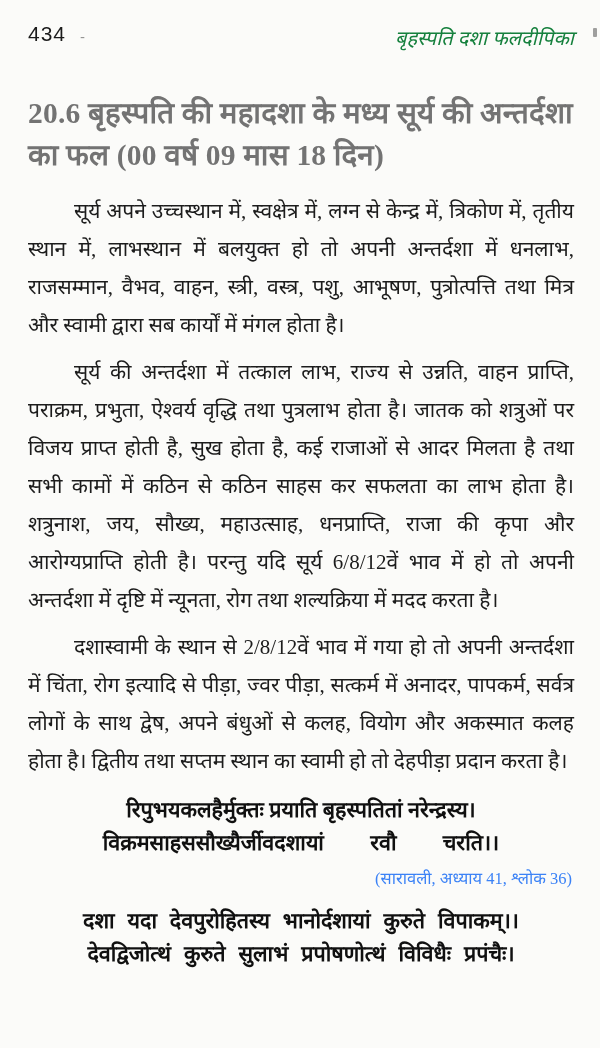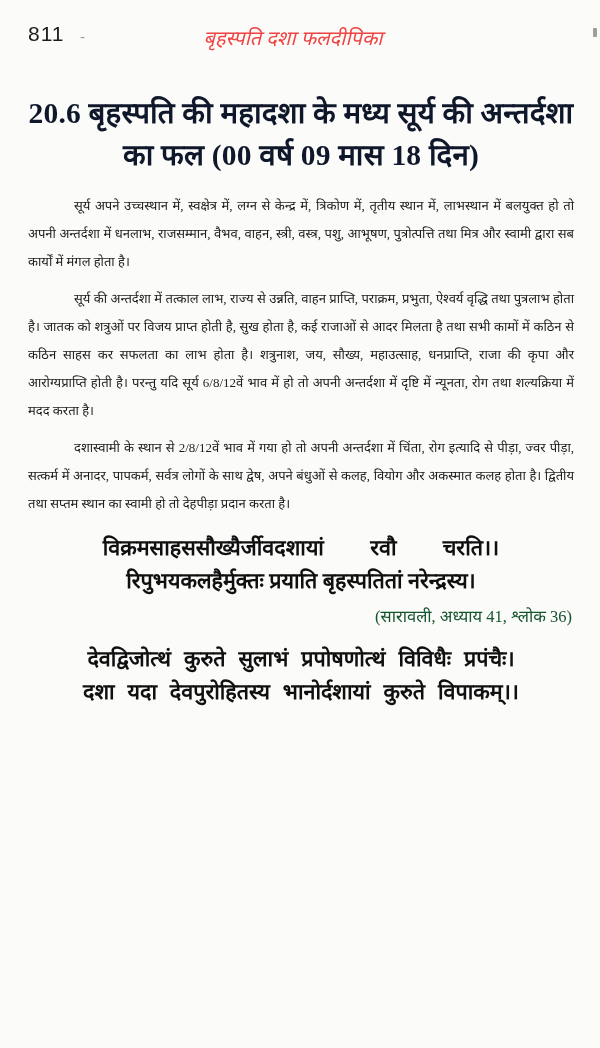--- a/index.html
+++ b/index.html
@@ -25,41 +25,41 @@
   .page-num{
     position:absolute;left:0;top:0;
     letter-spacing:1px;
     font-family:"Liberation Sans","DejaVu Sans",sans-serif;
     font-size:21px;
   }
   .artifact-dash{
     opacity:.45;font-size:15px;margin-left:6px;vertical-align:2px;
   }
   .book-title{
-    position:absolute;left:0;right:16px;top:2px;
-    text-align:center;
+    position:absolute;left:0;right:0;top:2px;
+    text-align:right;
     font-style:italic;
     font-size:20px;
-    color:#ef4444;
+    color:#15803d;
   }
   
   .section-heading{
     margin:40px 0 0 0;
     font-size:29.5px;
     line-height:42px;
     font-weight:800;
-    color:#0f172a;
+    color:#737373;
     letter-spacing:.2px;
-    text-align:center;
+    text-align:left;
   }
   
   .body-text p{
     margin:9px 0 0 0;
-    font-size:13px;
-    line-height:28px;
+    font-size:21px;
+    line-height:38px;
     text-align:justify;
     text-indent:46px;
     color:#1c1c1c;
   }
   .body-text p.first{margin-top:16px;}
   
   .verse{
     margin:14px 6px 0 6px;
     font-weight:800;
     font-size:21.5px;
@@ -71,53 +71,53 @@
   .verse .spread{word-spacing:1.9em;}
   .verse2{
     text-align:center;
     margin:16px 0 0 0;
   }
   .verse2 .vline{word-spacing:.35em;}
   .attribution{
     text-align:right;
     font-size:16.5px;
     margin:6px 2px 0 0;
-    color:#14532d;
+    color:#3b82f6;
   }
   
   .scan-speck{
     position:absolute;right:3px;top:28px;
     width:4px;height:9px;background:#444;opacity:.5;border-radius:1px;
   }
 </style>
 </head>
 <body>
 
 <div class="page">
 
   <div class="running-header">
-    <span class="page-num">811</span>
+    <span class="page-num">434</span>
       <span class="page-num" style="position:absolute;left:46px;top:3px;"><span class="artifact-dash">-</span></span>
     <div class="book-title">बृहस्पति दशा फलदीपिका</div>
   </div>
 
   <h1 class="section-heading">20.6 बृहस्पति की महादशा के मध्य सूर्य की अन्तर्दशा का फल (00 वर्ष 09 मास 18 दिन)</h1>
 
   <div class="body-text">
     <p class="first">सूर्य अपने उच्चस्थान में, स्वक्षेत्र में, लग्न से केन्द्र में, त्रिकोण में, तृतीय स्थान में, लाभस्थान में बलयुक्त हो तो अपनी अन्तर्दशा में धनलाभ, राजसम्मान, वैभव, वाहन, स्त्री, वस्त्र, पशु, आभूषण, पुत्रोत्पत्ति तथा मित्र और स्वामी द्वारा सब कार्यों में मंगल होता है।</p>
     <p>सूर्य की अन्तर्दशा में तत्काल लाभ, राज्य से उन्नति, वाहन प्राप्ति, पराक्रम, प्रभुता, ऐश्वर्य वृद्धि तथा पुत्रलाभ होता है। जातक को शत्रुओं पर विजय प्राप्त होती है, सुख होता है, कई राजाओं से आदर मिलता है तथा सभी कामों में कठिन से कठिन साहस कर सफलता का लाभ होता है। शत्रुनाश, जय, सौख्य, महाउत्साह, धनप्राप्ति, राजा की कृपा और आरोग्यप्राप्ति होती है। परन्तु यदि सूर्य 6/8/12वें भाव में हो तो अपनी अन्तर्दशा में दृष्टि में न्यूनता, रोग तथा शल्यक्रिया में मदद करता है।</p>
     <p>दशास्वामी के स्थान से 2/8/12वें भाव में गया हो तो अपनी अन्तर्दशा में चिंता, रोग इत्यादि से पीड़ा, ज्वर पीड़ा, सत्कर्म में अनादर, पापकर्म, सर्वत्र लोगों के साथ द्वेष, अपने बंधुओं से कलह, वियोग और अकस्मात कलह होता है। द्वितीय तथा सप्तम स्थान का स्वामी हो तो देहपीड़ा प्रदान करता है।</p>
   </div>
 
   <div class="verse">
+    <span class="vline">रिपुभयकलहैर्मुक्तः प्रयाति बृहस्पतितां नरेन्द्रस्य।</span>
     <span class="vline spread">विक्रमसाहससौख्यैर्जीवदशायां रवौ चरति।।</span>
-    <span class="vline">रिपुभयकलहैर्मुक्तः प्रयाति बृहस्पतितां नरेन्द्रस्य।</span>
   </div>
   <div class="attribution">(सारावली, अध्याय 41, श्लोक 36)</div>
 
 
   <div class="verse verse2">
+    <span class="vline">दशा यदा देवपुरोहितस्य भानोर्दशायां कुरुते विपाकम्।।</span>
     <span class="vline">देवद्विजोत्थं कुरुते सुलाभं प्रपोषणोत्थं विविधैः प्रपंचैः।</span>
-    <span class="vline">दशा यदा देवपुरोहितस्य भानोर्दशायां कुरुते विपाकम्।।</span>
   </div>
 
   <div class="scan-speck"></div>
 </div>
 
 </body></html>

